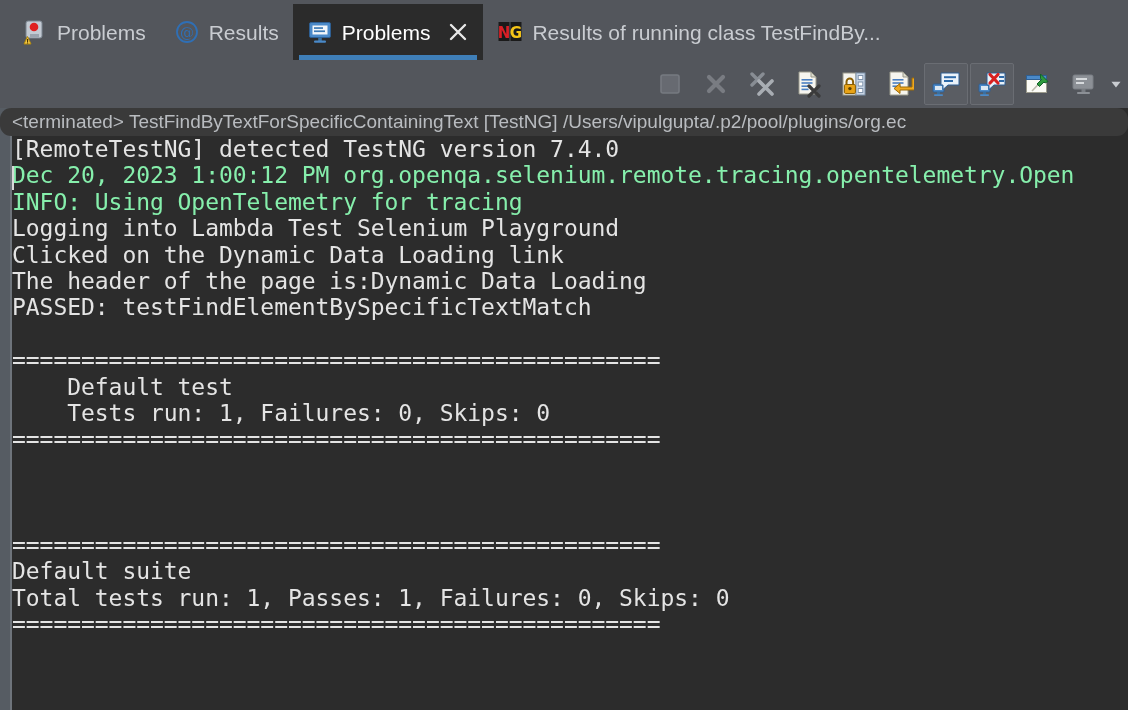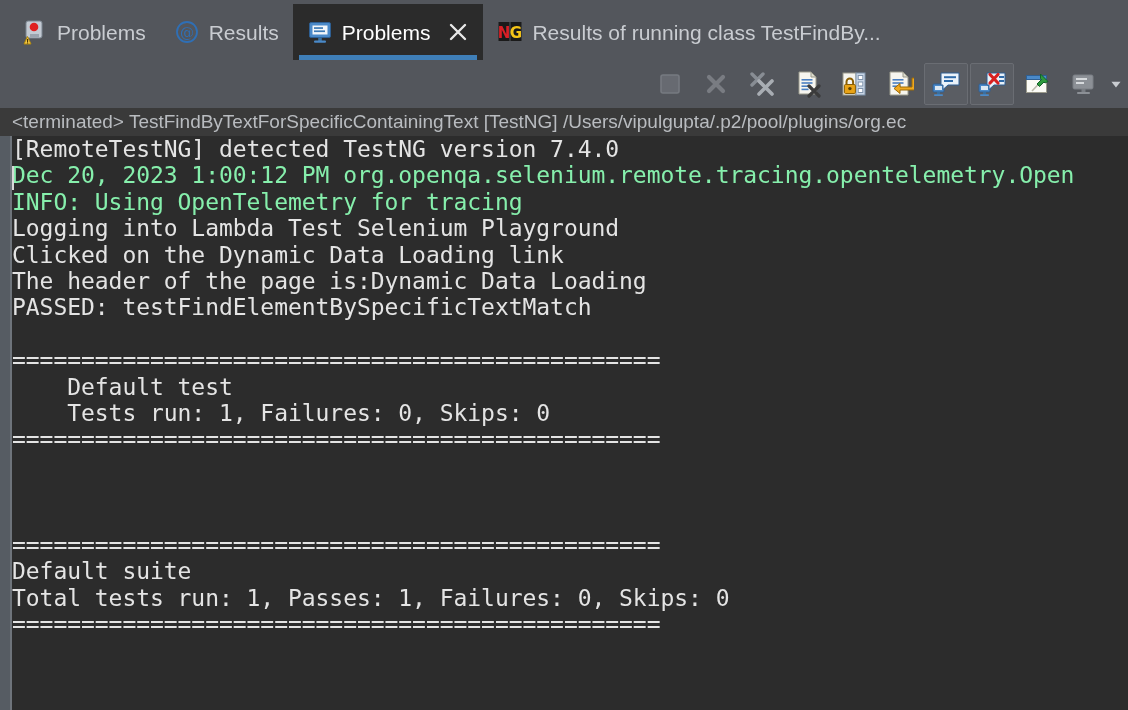--- a/index.html
+++ b/index.html
@@ -83,20 +83,21 @@
   }
   .statusline {
     position: absolute; left: 0; top: 0; width: 1128px; height: 28px;
     background: #3a3a3a;
     color: #b9bcc0;
     font-size: 19px;
     line-height: 28px;
     padding-left: 12px;
     white-space: nowrap;
     overflow: hidden;
+    border-radius: 11px;
   }
   .output {
     position: absolute; left: 12px; top: 28px; right: 0; bottom: 0;
     overflow: hidden;
   }
   .output pre {
     margin: 0;
     font-family: "DejaVu Sans Mono", monospace;
     font-size: 23px;
     line-height: 26.4px;

